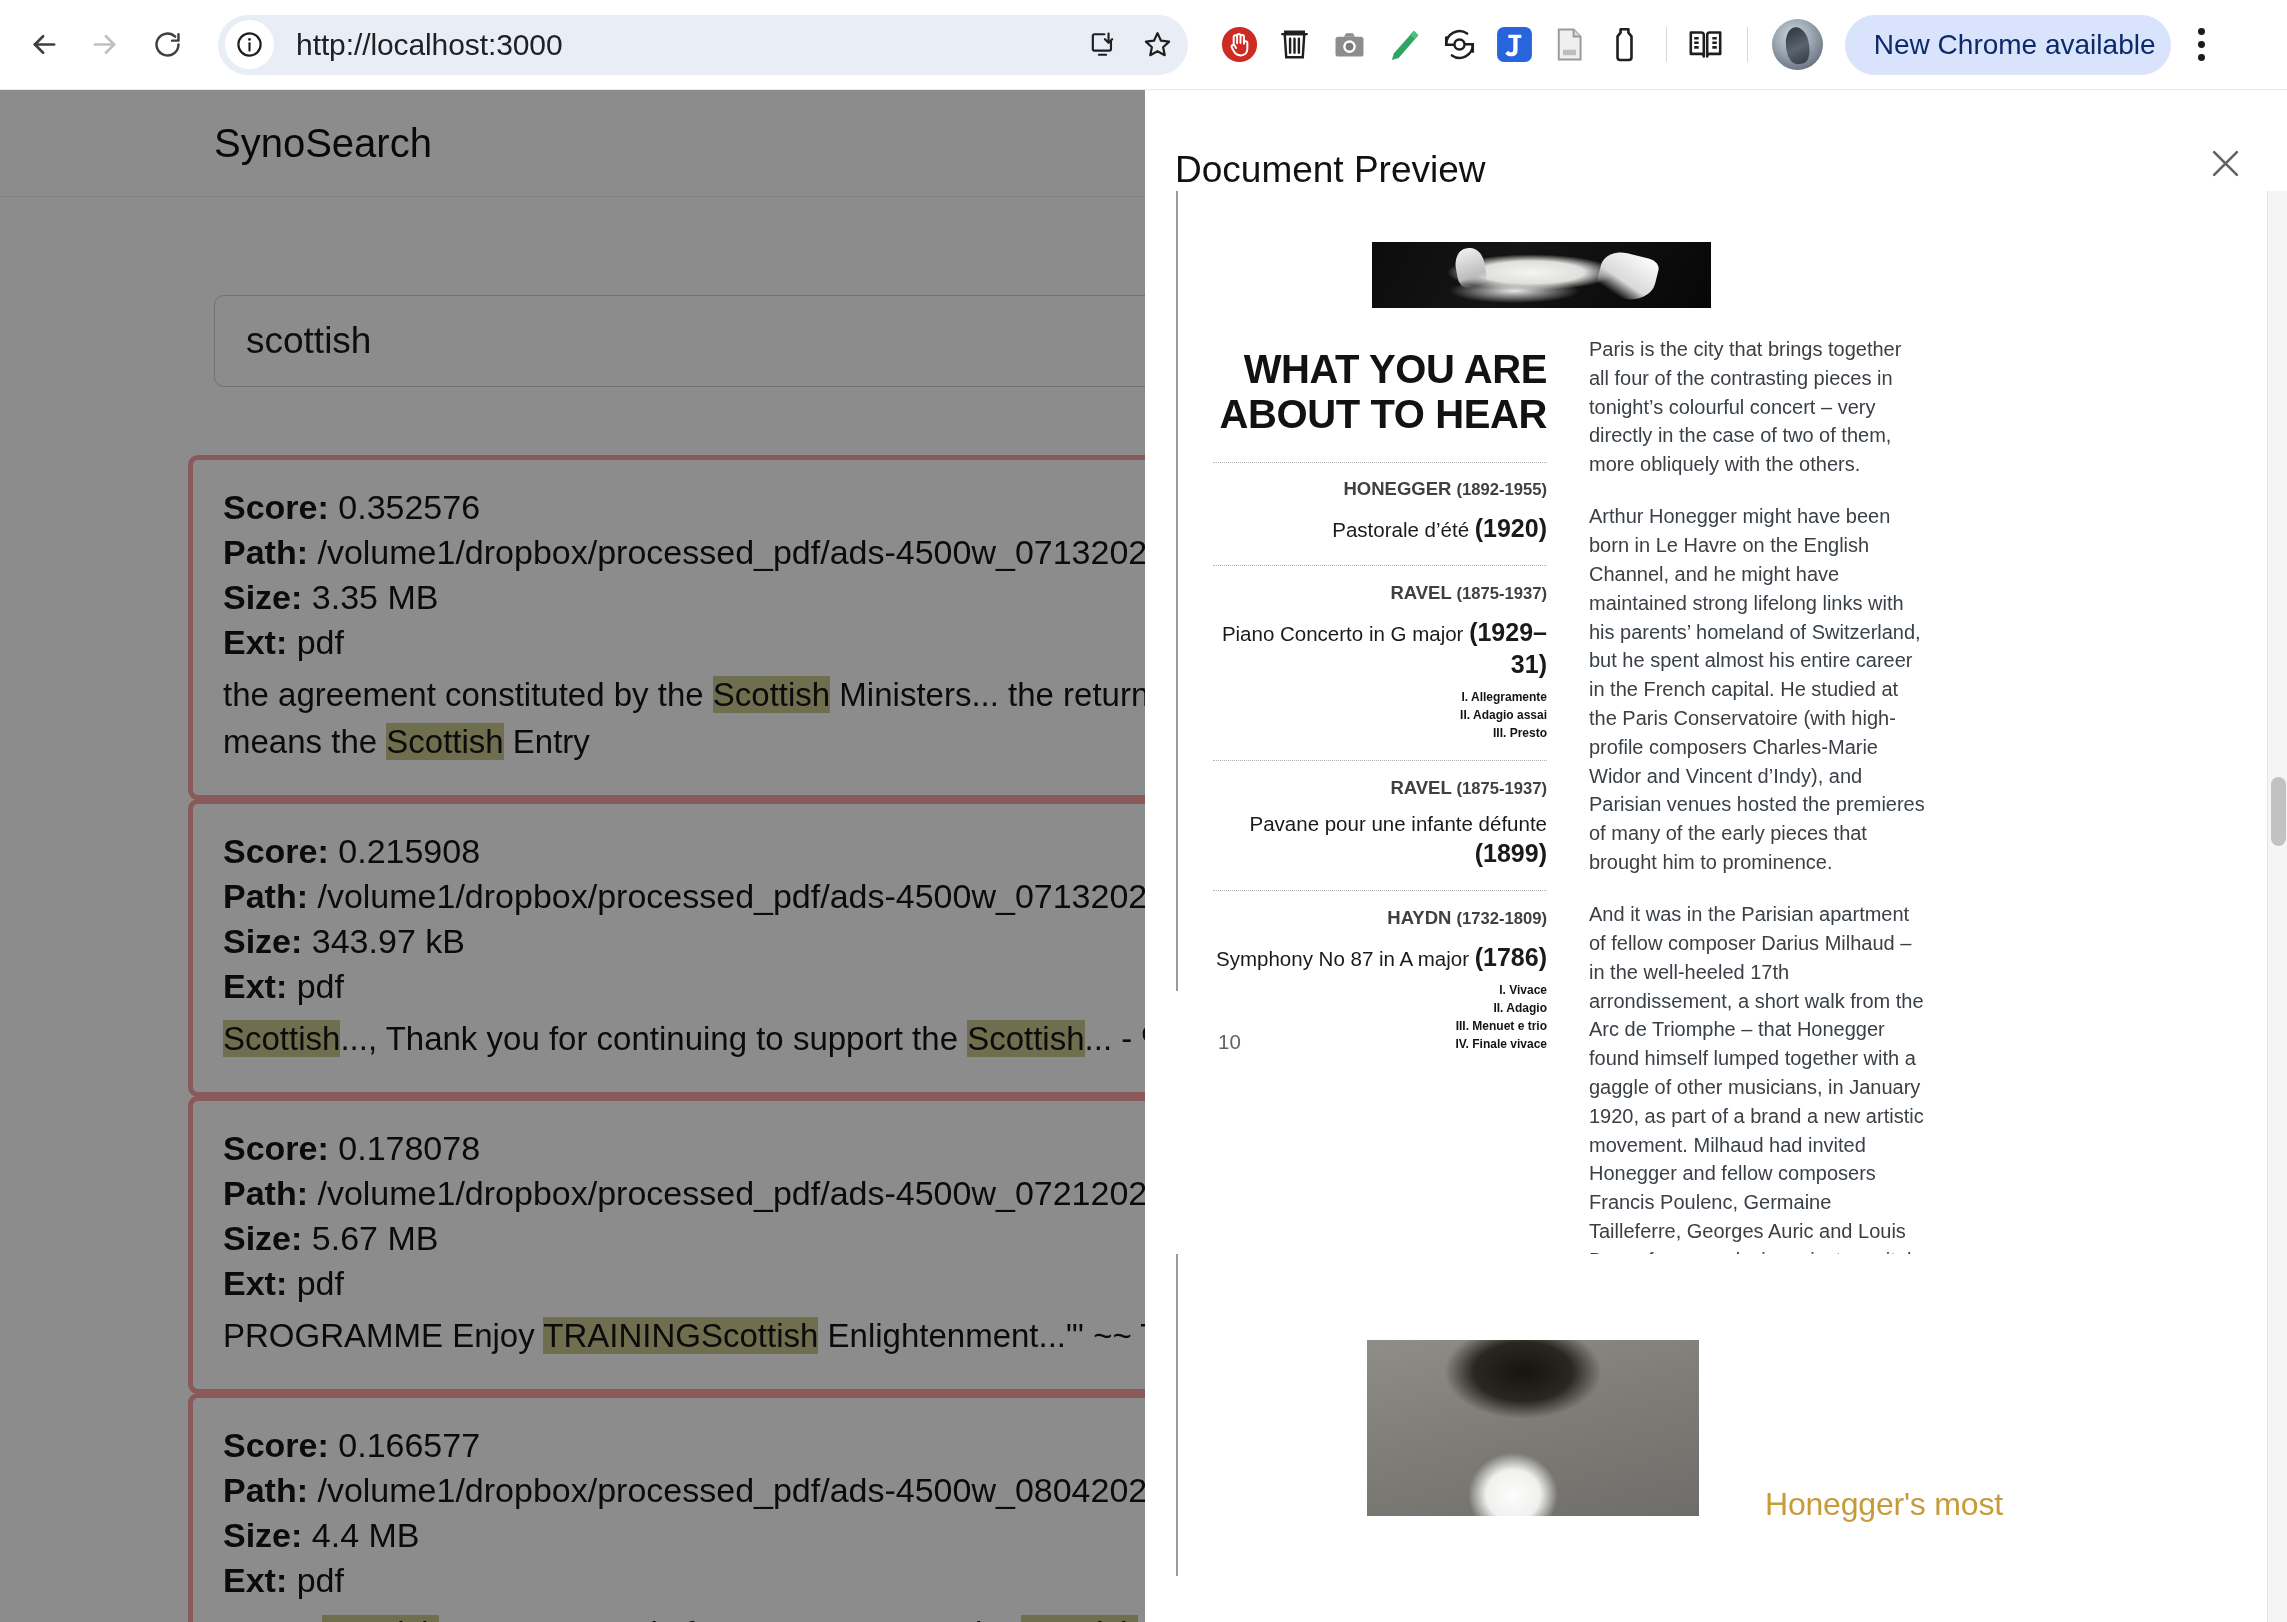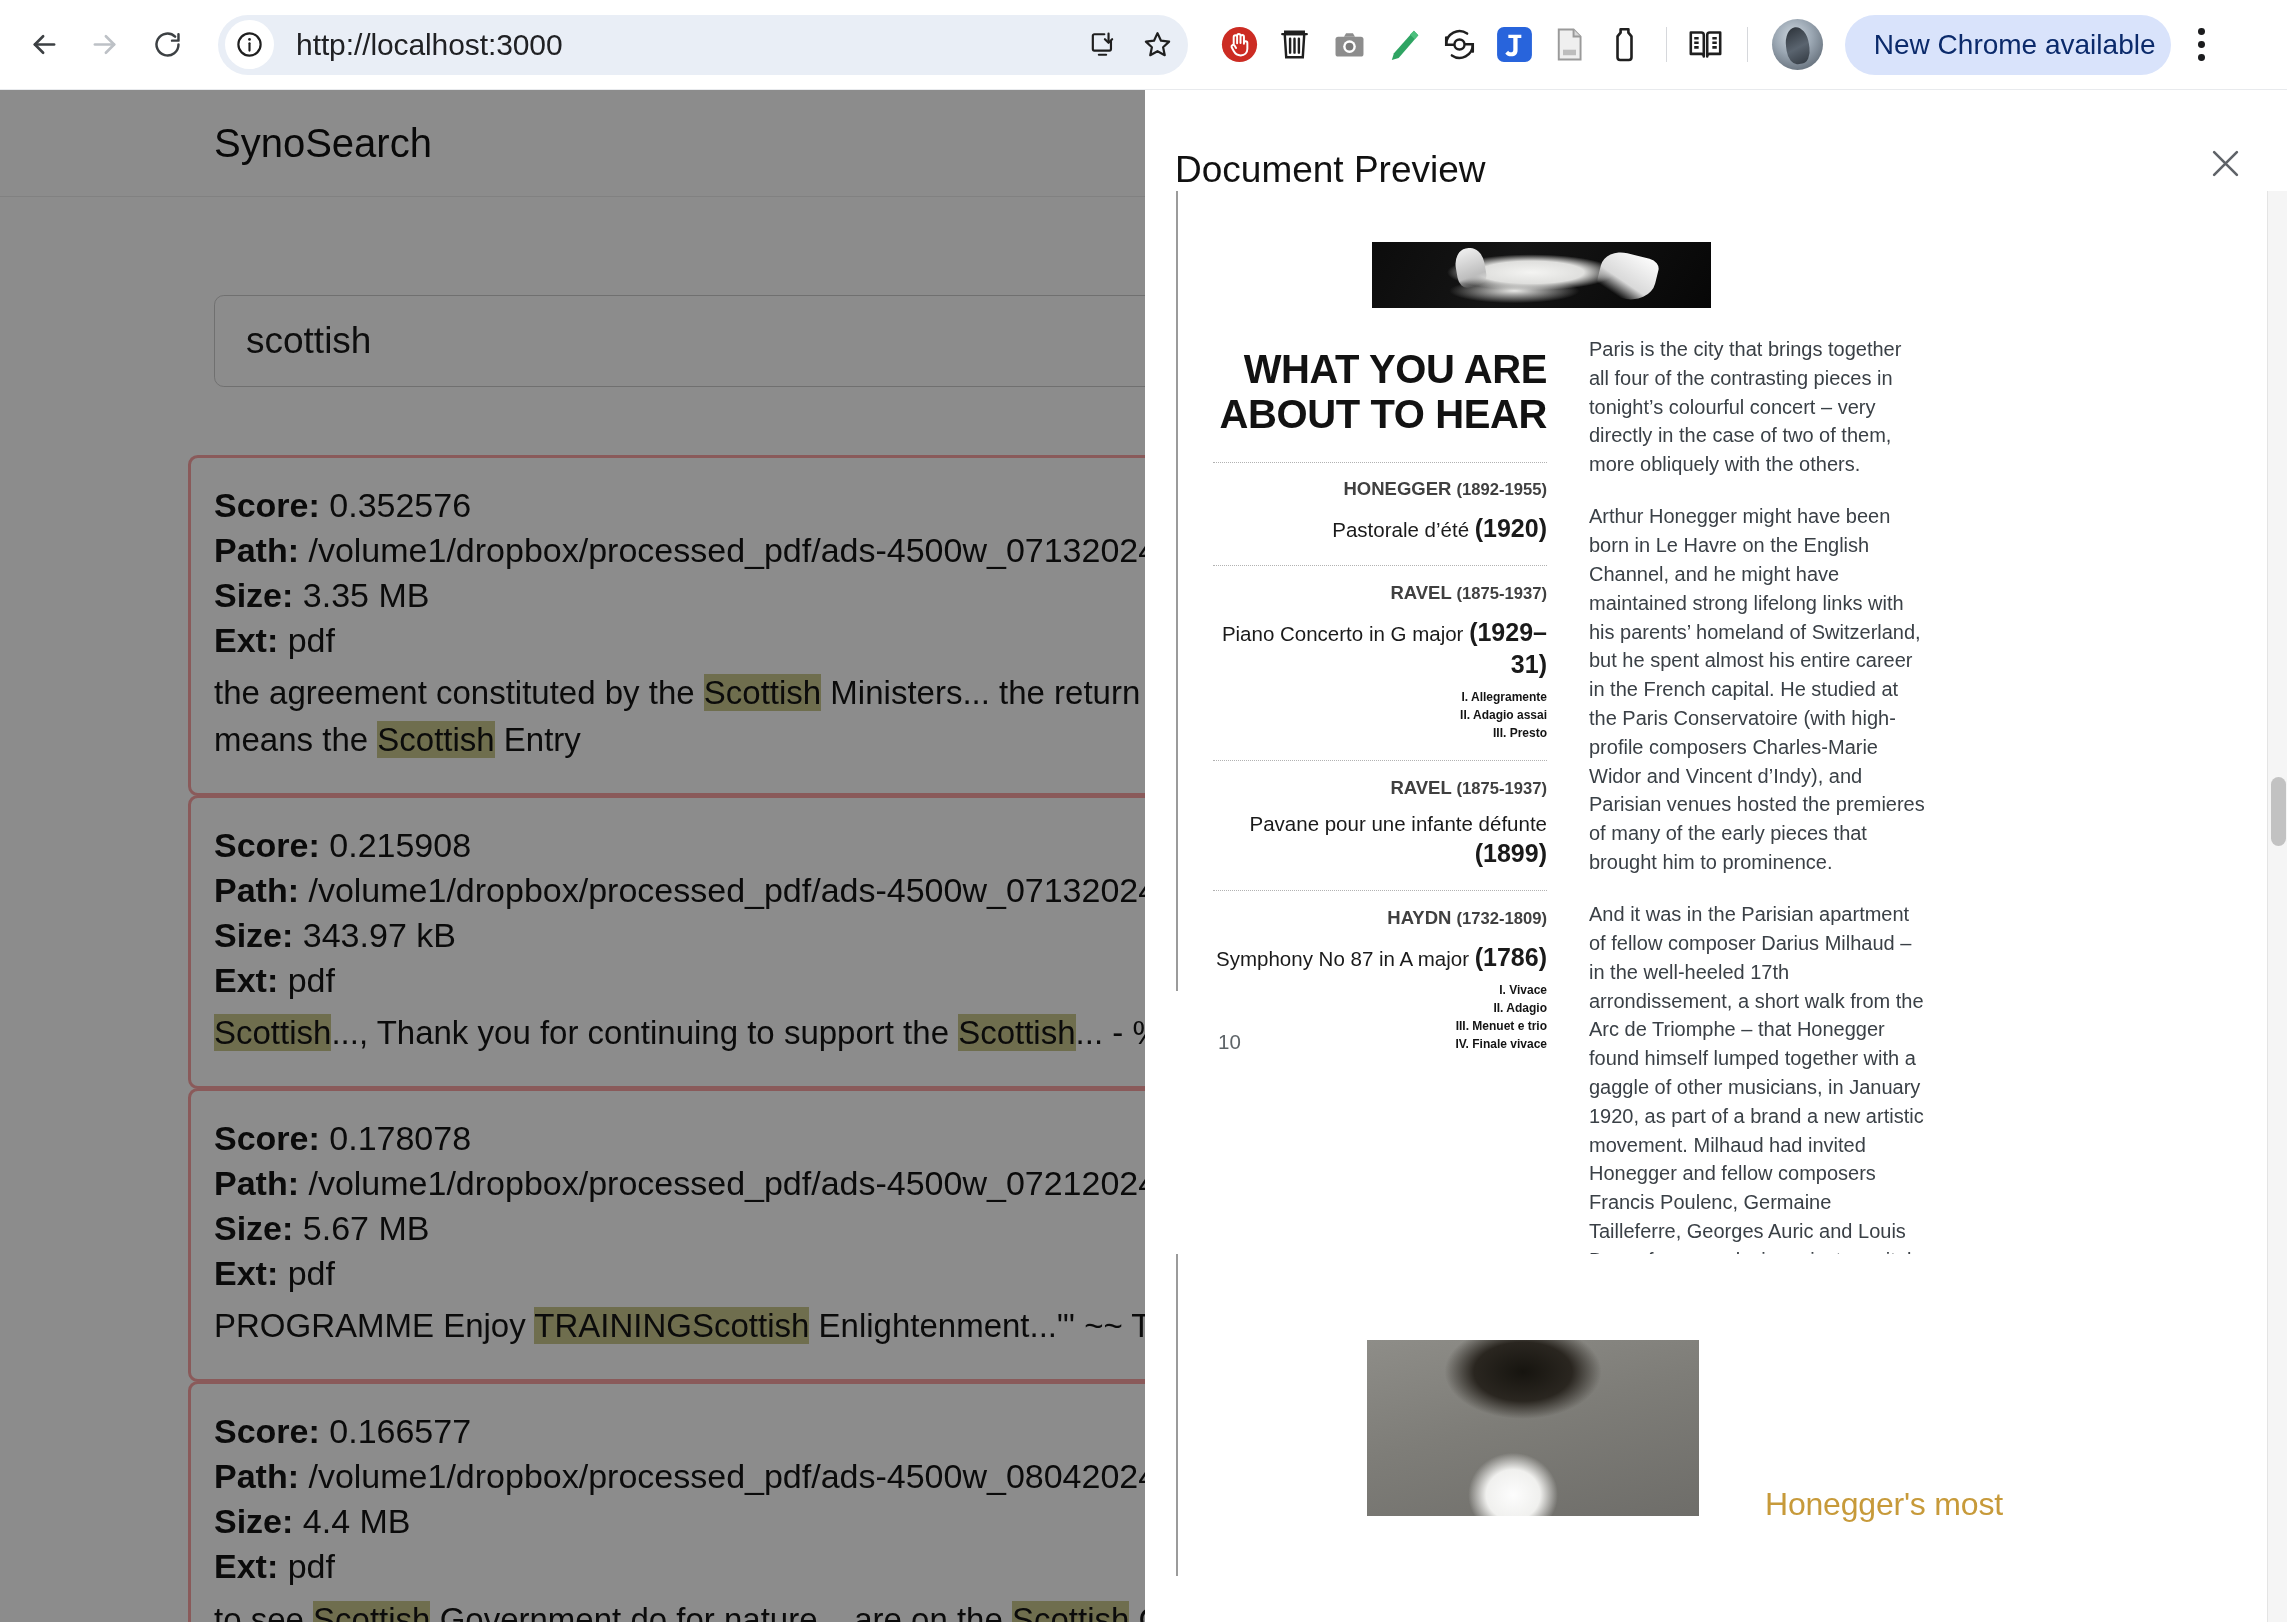--- a/index.html
+++ b/index.html
@@ -123,23 +123,23 @@
     width: 1804px; height: 92px;
     border: 1px solid #cdcdcd; border-radius: 9.8px;
     display: flex; align-items: center;
     padding-left: 31px;
     background: transparent;
   }
   #search-input-value { font-size: 37px; color: #1a1a1a; }
 
   #results-list { margin: 68px 0 0 188px; width: 1814px; }
   .result-card {
-    border: 3px solid #fca5a5;
+    border: 5px solid #fca5a5;
     border-radius: 9.8px;
-    padding: 25px 33px 29px 23px;
+    padding: 25px 33px 29px 30px;
     margin-bottom: -1px;
     background: transparent;
   }
   .result-line {
     font-size: 34px; line-height: 1.32;
     color: #141414;
     white-space: nowrap;
   }
   .result-line .lbl { font-weight: bold; }
   .result-snippet {

